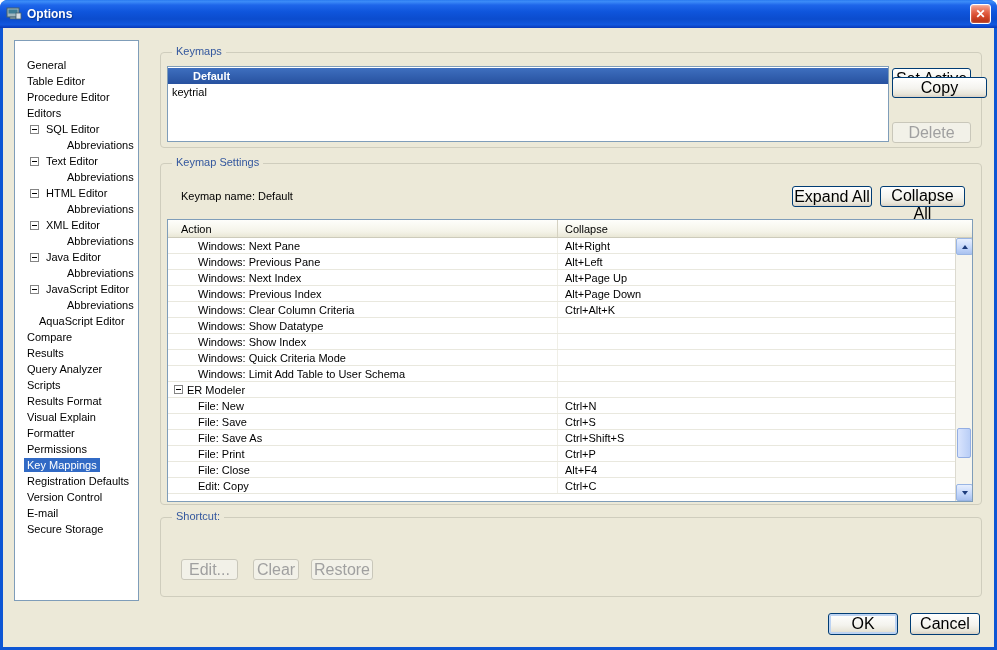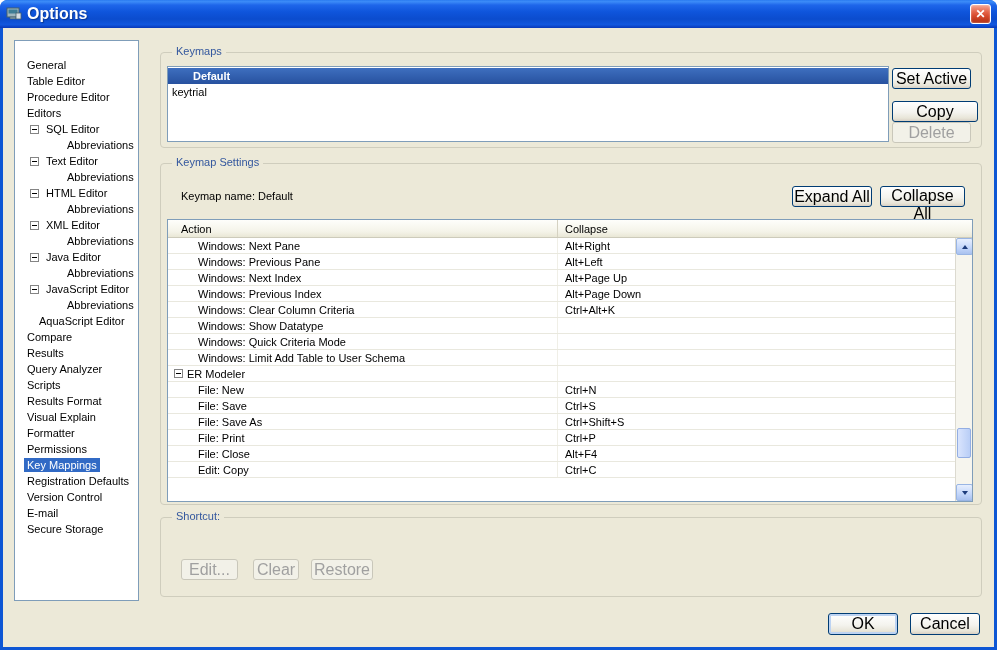--- a/index.html
+++ b/index.html
@@ -9,21 +9,21 @@
   .stage { position:relative; width:997px; height:650px; overflow:hidden; font-size:11px; color:#000; }
 
   
   .frame { position:absolute; inset:0; background:var(--titlebar-blue,#0D56D4); border-radius:8px 8px 0 0; }
   .dialog-bg { position:absolute; left:3px; right:3px; top:28px; bottom:3px; background:var(--dialog-bg,#ECE9D8); }
 
   .titlebar { position:absolute; top:0; left:0; right:0; height:28px; border-radius:7px 7px 0 0;
     background:linear-gradient(180deg,#2A7BF0 0%,#3C8CF8 6%,#1E66EA 18%,#0F55DC 42%,#0B4CCE 68%,#1157DE 88%,#0838B8 100%);
     display:flex; align-items:center; padding:0 6px; }
   .title-icon { width:16px; height:16px; margin-right:5px; flex:0 0 auto; }
-  .title-text { color:#fff; font-weight:bold; font-size:16px; text-shadow:1px 1px 1px #0A3893; }
+  .title-text { color:#fff; font-weight:bold; font-size:12px; text-shadow:1px 1px 1px #0A3893; }
   .close-btn { margin-left:auto; width:21px; height:20px; border:1px solid #fff; border-radius:3px;
     background:linear-gradient(180deg,#F5A894 0%,#E4654A 38%,#D6492B 62%,#AE2E13 100%);
     display:flex; align-items:center; justify-content:center; cursor:default;
     box-shadow:inset 0 0 2px rgba(255,255,255,.6); }
   .close-x { color:#fff; font-weight:bold; font-size:12px; line-height:1; }
 
   
   .sidebar { position:absolute; left:14px; top:40px; width:125px; height:561px; background:#fff;
     border:1px solid #7F9DB9; padding-top:16px; overflow:hidden; }
   .tree-item { height:16px; display:flex; align-items:center; white-space:nowrap; }
@@ -55,21 +55,21 @@
 
   
   .xp-btn { position:absolute; appearance:none; font-family:"Liberation Sans",sans-serif; font-size:16px;
     color:#000; border:1px solid #003C74; border-radius:3px; cursor:default;
     background:linear-gradient(180deg,#FFFFFF 0%,#F4F3EE 55%,#E8E5D8 85%,#D8D0C4 100%); }
   .xp-btn.disabled { color:var(--disabled-text,#A0A0A0); border-color:#C9C7BA;
     background:#F2F1E8; }
   .xp-btn.default-btn { box-shadow:inset 0 0 0 2px #BDD3F2; }
 
   .btn-set-active { left:731px; top:15px; width:79px; height:21px; }
-  .btn-copy       { left:731px; top:48px; width:86px; height:21px; }
+  .btn-copy       { left:731px; top:24px; width:95px; height:21px; }
   .btn-delete     { left:731px; top:69px; width:79px; height:21px; }
 
   .keymap-name { position:absolute; left:20px; top:26px; }
   .btn-expand   { left:631px; top:22px; width:80px; height:21px; }
   .btn-collapse { left:719px; top:22px; width:85px; height:21px; }
 
   
   .shortcut-table { position:absolute; left:6px; top:55px; width:806px; height:283px; background:#fff;
     border:1px solid #7F9DB9; overflow:hidden; }
   .thead { position:absolute; top:0; left:0; right:0; height:18px; display:flex;
@@ -284,20 +284,26 @@
             <div class="td shortcut">Ctrl+Alt+K</div>
           </div>
           <div class="tr">
             <div class="td action indent">
               <span>Windows: Show Datatype</span>
             </div>
             <div class="td shortcut"></div>
           </div>
           <div class="tr">
             <div class="td action indent">
+              <span>Windows: Show Index</span>
+            </div>
+            <div class="td shortcut"></div>
+          </div>
+          <div class="tr">
+            <div class="td action indent">
               <span>Windows: Quick Criteria Mode</span>
             </div>
             <div class="td shortcut"></div>
           </div>
           <div class="tr">
             <div class="td action indent">
               <span>Windows: Limit Add Table to User Schema</span>
             </div>
             <div class="td shortcut"></div>
           </div>

